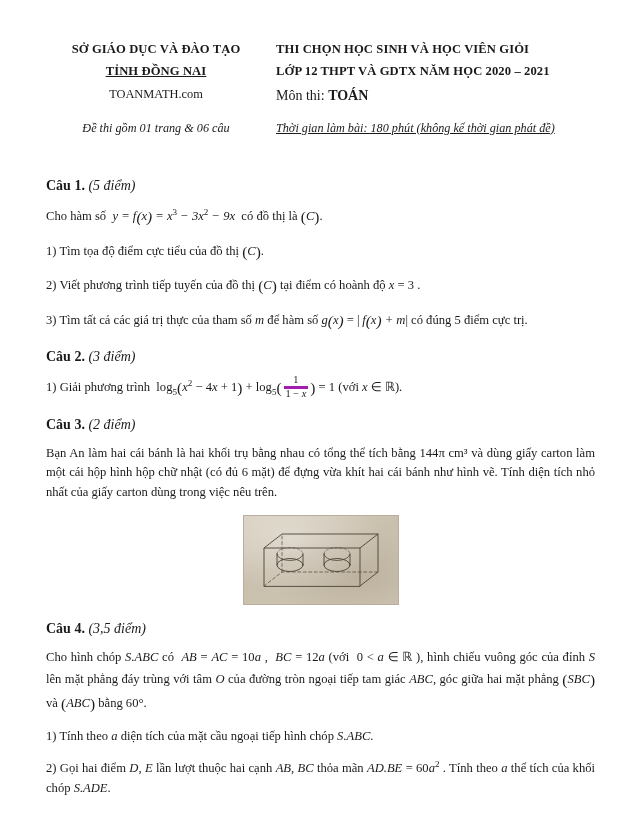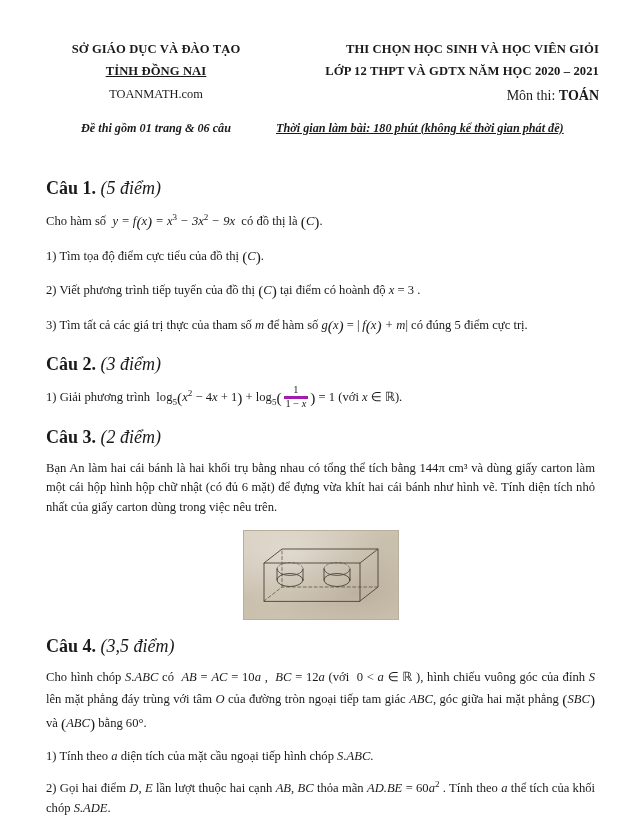--- a/index.html
+++ b/index.html
@@ -32,21 +32,21 @@
   .header-col {
     box-sizing: border-box;
   }
   .header-left {
     width: 240px;
     text-align: center;
     padding-top: 10px;
   }
   .header-right {
     flex: 1;
-    text-align: right;
+    text-align: left;
     padding-top: 10px;
   }
   .h-bold {
     font-weight: bold;
     font-size: 12.6px;
     letter-spacing: 0.1px;
     line-height: 1.45;
   }
   .h-bold.u {
     text-decoration: underline;
@@ -65,41 +65,40 @@
   .subject-line b { font-weight: bold; }
   .italic-line {
     font-style: italic;
     font-size: 12.2px;
   }
   .row2 {
     display: flex;
     flex-direction: row;
     padding: 14px 48px 0 36px;
     box-sizing: border-box;
-    font-weight: bold;
   }
   .row2-left {
     width: 240px;
     text-align: center;
   }
   .row2-right {
     flex: 1;
     text-align: left;
   }
   .uline {
     text-decoration: underline;
   }
   
   .body {
     padding: 0 44px 0 46px;
     margin-top: 42px;
     box-sizing: border-box;
   }
   .q-head {
-    font-size: 18px;
+    font-size: 14px;
     margin-top: 16px;
     margin-bottom: 2px;
   }
   .q-head .lbl { font-weight: bold; }
   .q-head .pts { font-style: italic; }
   p.t {
     font-size: 12.6px;
     margin: 11px 0 0 0;
     line-height: 1.55;
     text-align: justify;

